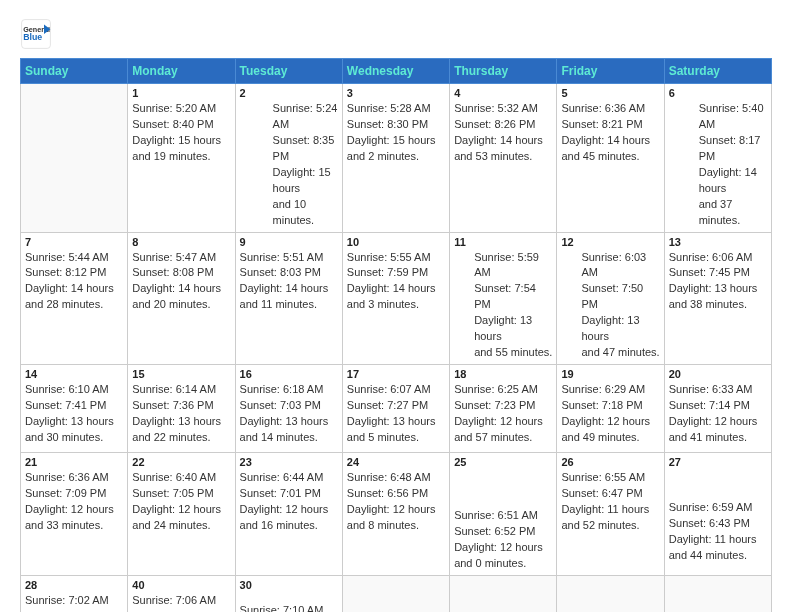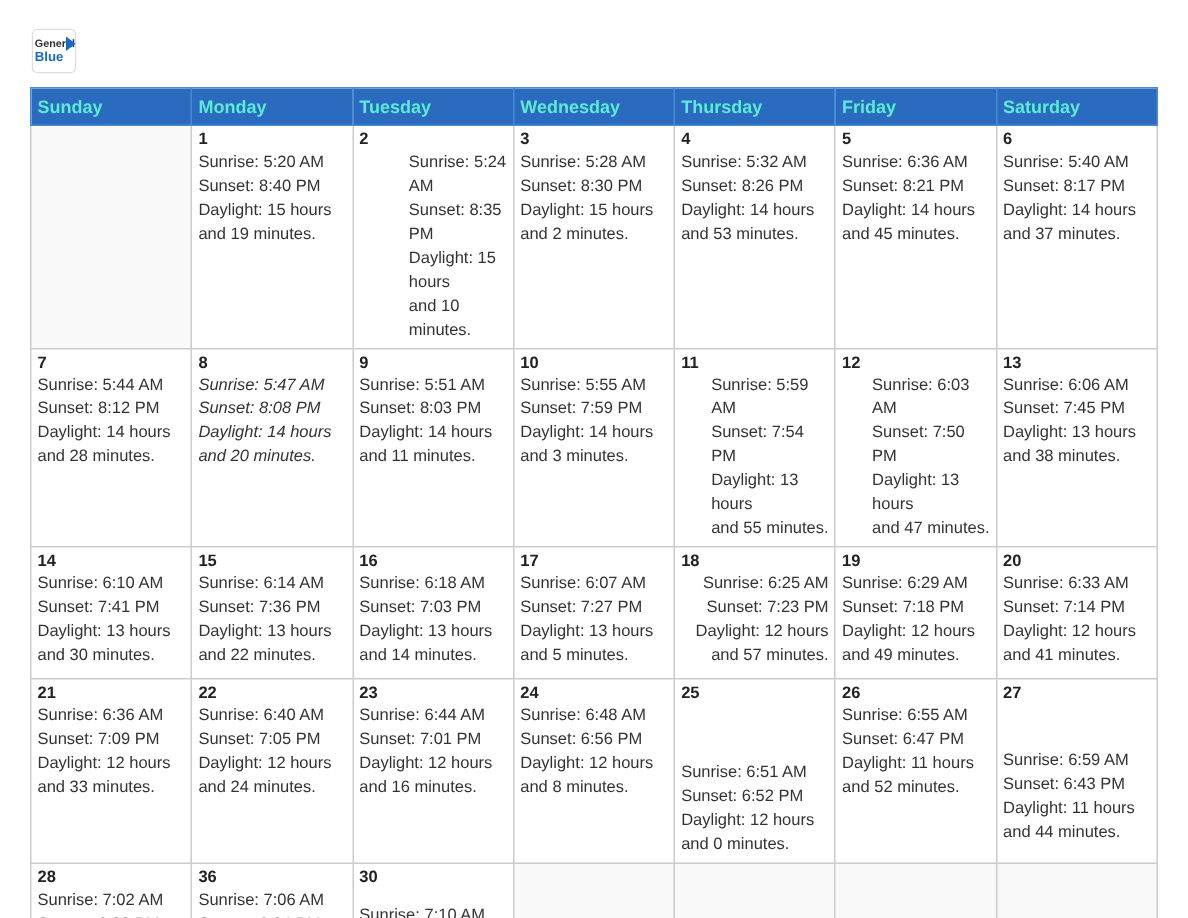--- a/index.html
+++ b/index.html
@@ -150,37 +150,37 @@
           </td>
           <td>
             <span class="day-num">5</span>
             <div class="day-info" style="white-space: pre-line;">Sunrise: 6:36 AM
 Sunset: 8:21 PM
 Daylight: 14 hours
 and 45 minutes.</div>
           </td>
           <td>
             <span class="day-num">6</span>
-            <div class="day-info" style="white-space: pre-line;">Sunrise: 5:40 AM
+            <div class="day-info" style="white-space: pre-line; margin-left: 30px;">Sunrise: 5:40 AM
 Sunset: 8:17 PM
 Daylight: 14 hours
 and 37 minutes.</div>
           </td>
         </tr>
         <tr>
           <td>
             <span class="day-num">7</span>
             <div class="day-info" style="white-space: pre-line;">Sunrise: 5:44 AM
 Sunset: 8:12 PM
 Daylight: 14 hours
 and 28 minutes.</div>
           </td>
           <td>
             <span class="day-num">8</span>
-            <div class="day-info" style="white-space: pre-line; font-style: italic;">Sunrise: 5:47 AM
+            <div class="day-info" style="white-space: pre-line;">Sunrise: 5:47 AM
 Sunset: 8:08 PM
 Daylight: 14 hours
 and 20 minutes.</div>
           </td>
           <td>
             <span class="day-num">9</span>
             <div class="day-info" style="white-space: pre-line;">Sunrise: 5:51 AM
 Sunset: 8:03 PM
 Daylight: 14 hours
 and 11 minutes.</div>
@@ -238,21 +238,21 @@
           </td>
           <td>
             <span class="day-num">17</span>
             <div class="day-info" style="white-space: pre-line;">Sunrise: 6:07 AM
 Sunset: 7:27 PM
 Daylight: 13 hours
 and 5 minutes.</div>
           </td>
           <td>
             <span class="day-num">18</span>
-            <div class="day-info" style="white-space: pre-line; text-align: right;">Sunrise: 6:25 AM
+            <div class="day-info" style="white-space: pre-line;">Sunrise: 6:25 AM
 Sunset: 7:23 PM
 Daylight: 12 hours
 and 57 minutes.</div>
           </td>
           <td>
             <span class="day-num">19</span>
             <div class="day-info" style="white-space: pre-line;">Sunrise: 6:29 AM
 Sunset: 7:18 PM
 Daylight: 12 hours
 and 49 minutes.</div>
@@ -318,21 +318,21 @@
         </tr>
         <tr>
           <td>
             <span class="day-num">28</span>
             <div class="day-info" style="white-space: pre-line;">Sunrise: 7:02 AM
 Sunset: 6:38 PM
 Daylight: 11 hours
 and 35 minutes.</div>
           </td>
           <td>
-            <span class="day-num">36</span>
+            <span class="day-num">40</span>
             <div class="day-info" style="white-space: pre-line;">Sunrise: 7:06 AM
 Sunset: 6:34 PM
 Daylight: 11 hours
 and 27 minutes.</div>
           </td>
           <td>
             <span class="day-num">30</span>
             <div class="day-info" style="white-space: pre-line; margin-top: 12px;">Sunrise: 7:10 AM
 Sunset: 6:30 PM
 Daylight: 11 hours

